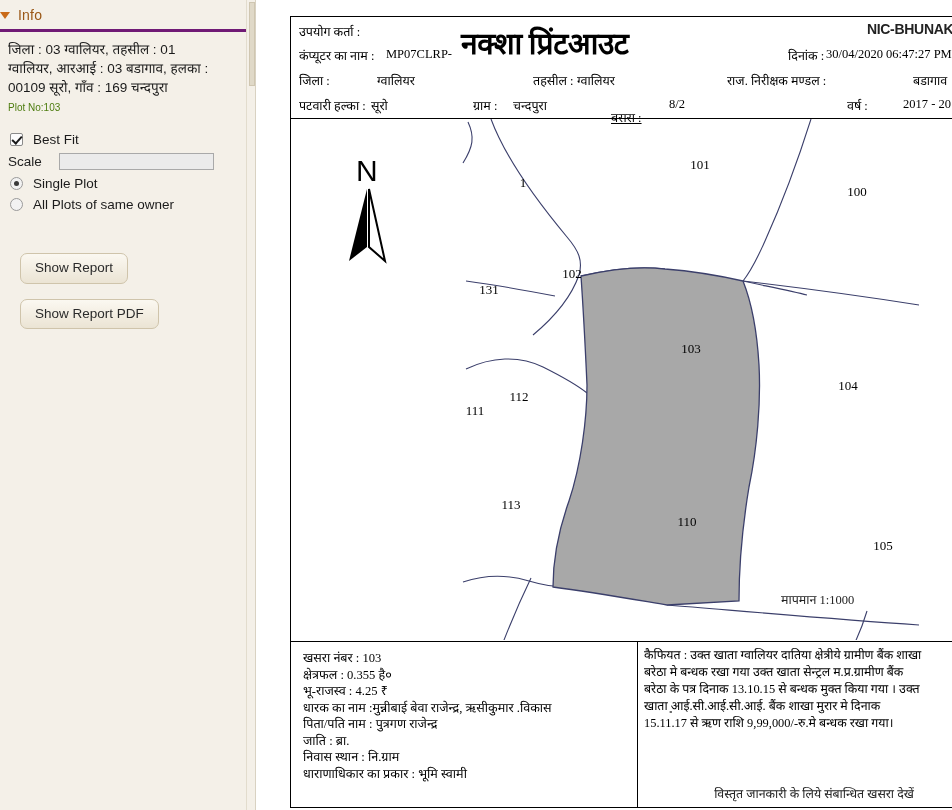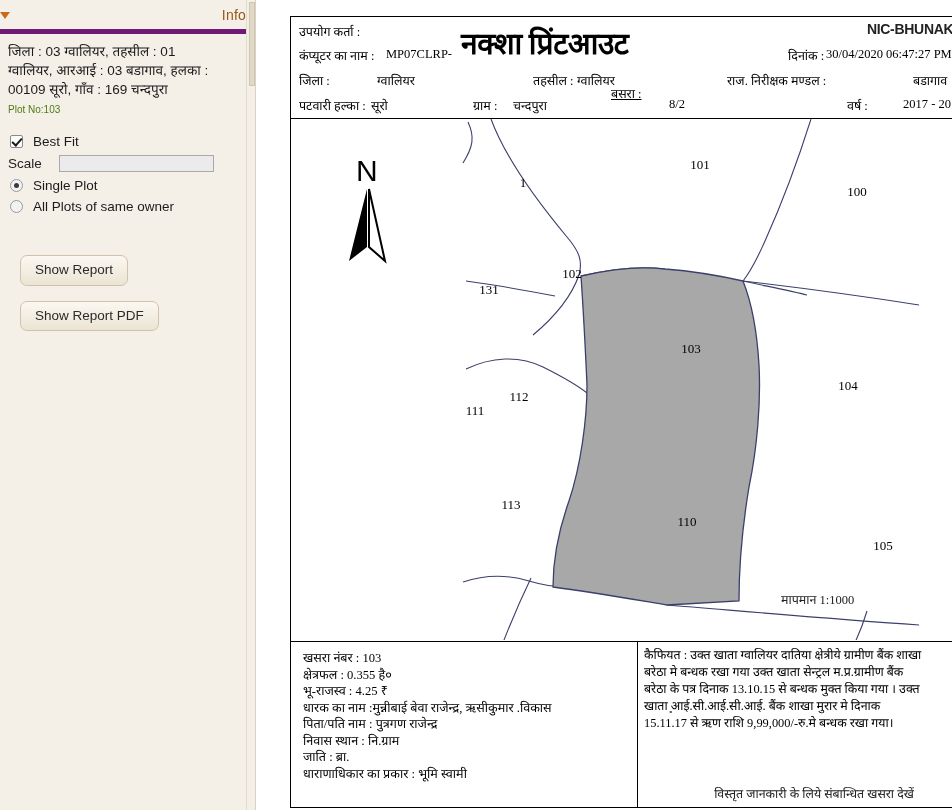--- a/index.html
+++ b/index.html
@@ -27,24 +27,23 @@
     left: 0; top: 0;
     width: 246px;
     height: 810px;
     background: #f4f0e8;
     box-sizing: border-box;
   }
   #sidebar-header {
     position: relative;
     height: 29px;
     background: #f4f0e8;
-    border-bottom: 5px solid #701a75;
+    border-bottom: 3px solid #701a75;
     display: flex;
     align-items: center;
-    justify-content: space-between;
   }
   .tri-down {
     width: 0; height: 0;
     border-left: 5px solid transparent;
     border-right: 5px solid transparent;
     border-top: 7px solid #c96a18;
     margin-right: 8px;
     margin-top: 1px;
   }
   #info-title {
@@ -358,21 +357,21 @@
         <div class="hd" style="left:86px; top:55px;">ग्वालियर</div>
         <div class="hd" style="left:242px; top:55px;">तहसील :</div>
         <div class="hd" style="left:286px; top:55px;">ग्वालियर</div>
         <div class="hd" style="left:436px; top:55px;">राज. निरीक्षक मण्डल :</div>
         <div class="hd" style="left:622px; top:55px;">बडागाव</div>
 
         <div class="hd" style="left:8px;  top:80px;">पटवारी हल्का :</div>
         <div class="hd" style="left:80px; top:80px;">सूरो</div>
         <div class="hd" style="left:182px; top:80px;">ग्राम :</div>
         <div class="hd" style="left:222px; top:80px;">चन्दपुरा</div>
-        <div class="hd" style="left:320px; top:68px;text-decoration:underline;">बसरा :</div>
+        <div class="hd" style="left:320px; top:92px;text-decoration:underline;">बसरा :</div>
         <div class="hd" style="left:378px; top:80px;">8/2</div>
         <div class="hd" style="left:556px; top:80px;">वर्ष :</div>
         <div class="hd" style="left:612px; top:80px;">2017 - 2018</div>
       </div>
 
       <div id="map-wrap">
         <svg id="map-svg" width="700" height="521" viewBox="0 0 700 521">
 
           <g>
             <text x="65" y="62" font-family="Liberation Sans, sans-serif" font-size="30" fill="#000">N</text>
@@ -447,24 +446,24 @@
           <div class="fl">
             <span>भू-राजस्व : </span><span>4.25 ₹</span>
           </div>
           <div class="fl">
             <span>धारक का नाम :</span><span>मुन्नीबाई बेवा राजेन्द्र,  ऋसीकुमार .विकास</span>
           </div>
           <div class="fl">
             <span>पिता/पति नाम : </span><span>पुत्रगण राजेन्द्र</span>
           </div>
           <div class="fl">
+            <span>जाति : </span><span>ब्रा.</span>
+          </div>
+          <div class="fl">
             <span>निवास स्थान : </span><span>नि.ग्राम</span>
-          </div>
-          <div class="fl">
-            <span>जाति : </span><span>ब्रा.</span>
           </div>
           <div class="fl">
             <span>धाराणाधिकार का प्रकार : </span><span>भूमि स्वामी</span>
           </div>
         </div>
 
         <div id="foot-right">
           <div class="fr">कैफियत : उक्त खाता ग्वालियर दातिया क्षेत्रीये ग्रामीण बैंक शाखा</div>
           <div class="fr">बरेठा मे बन्धक रखा गया उक्त खाता सेन्ट्रल म.प्र.ग्रामीण बैंक</div>
           <div class="fr">बरेठा के पत्र दिनाक 13.10.15 से बन्धक मुक्त किया गया । उक्त</div>

